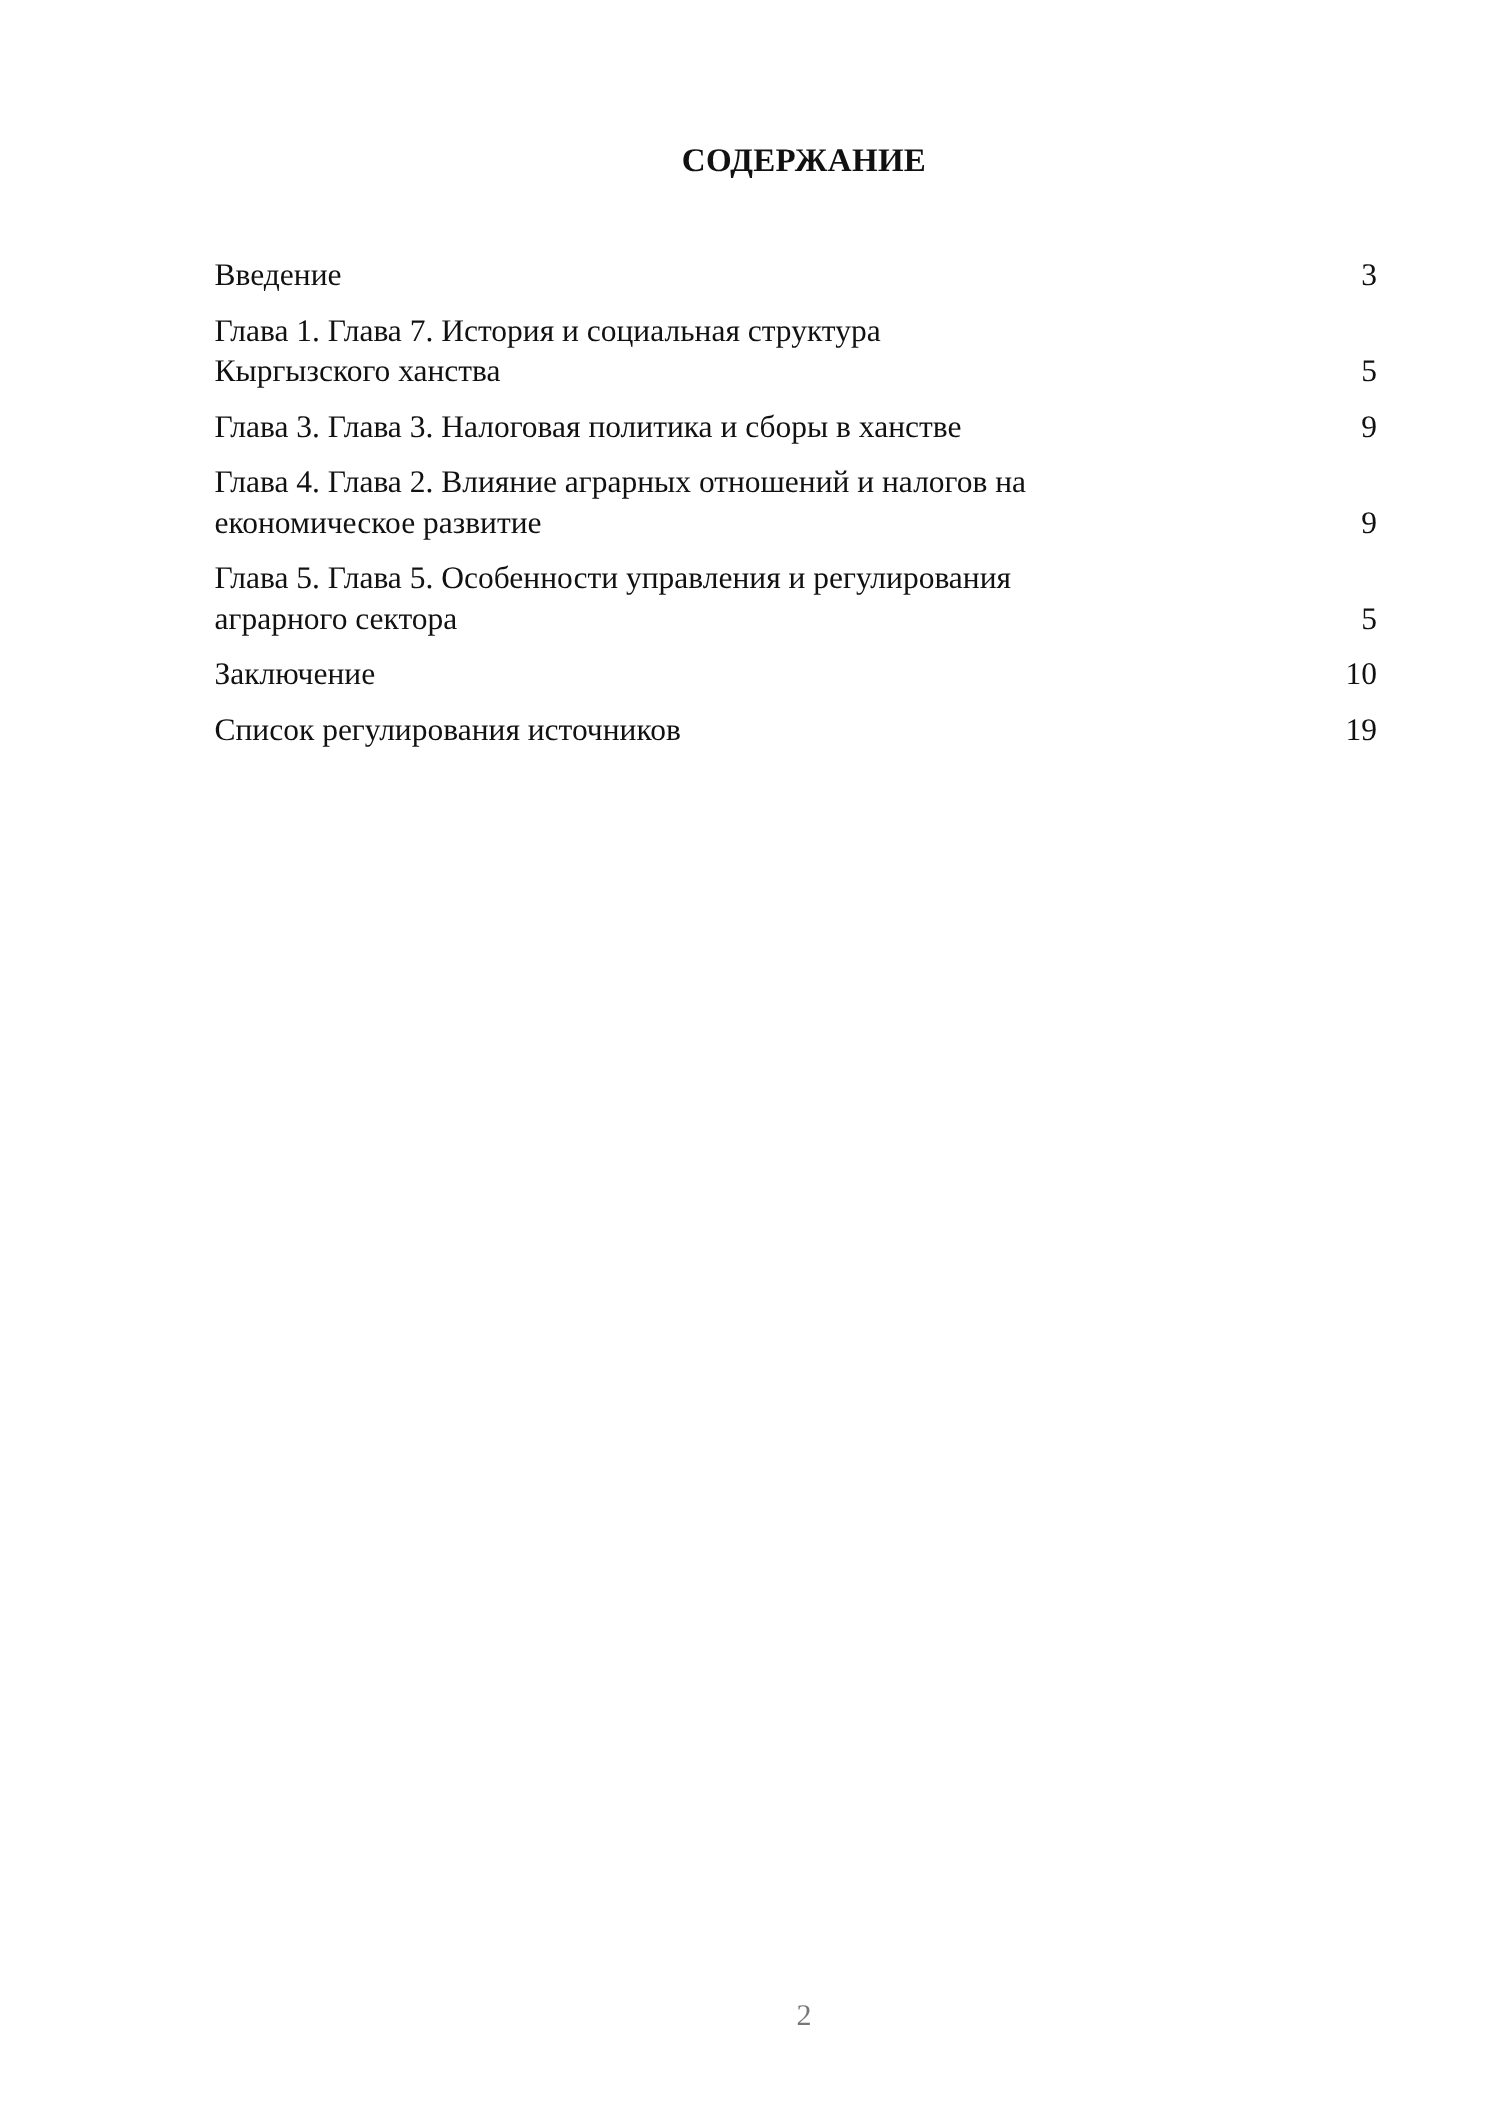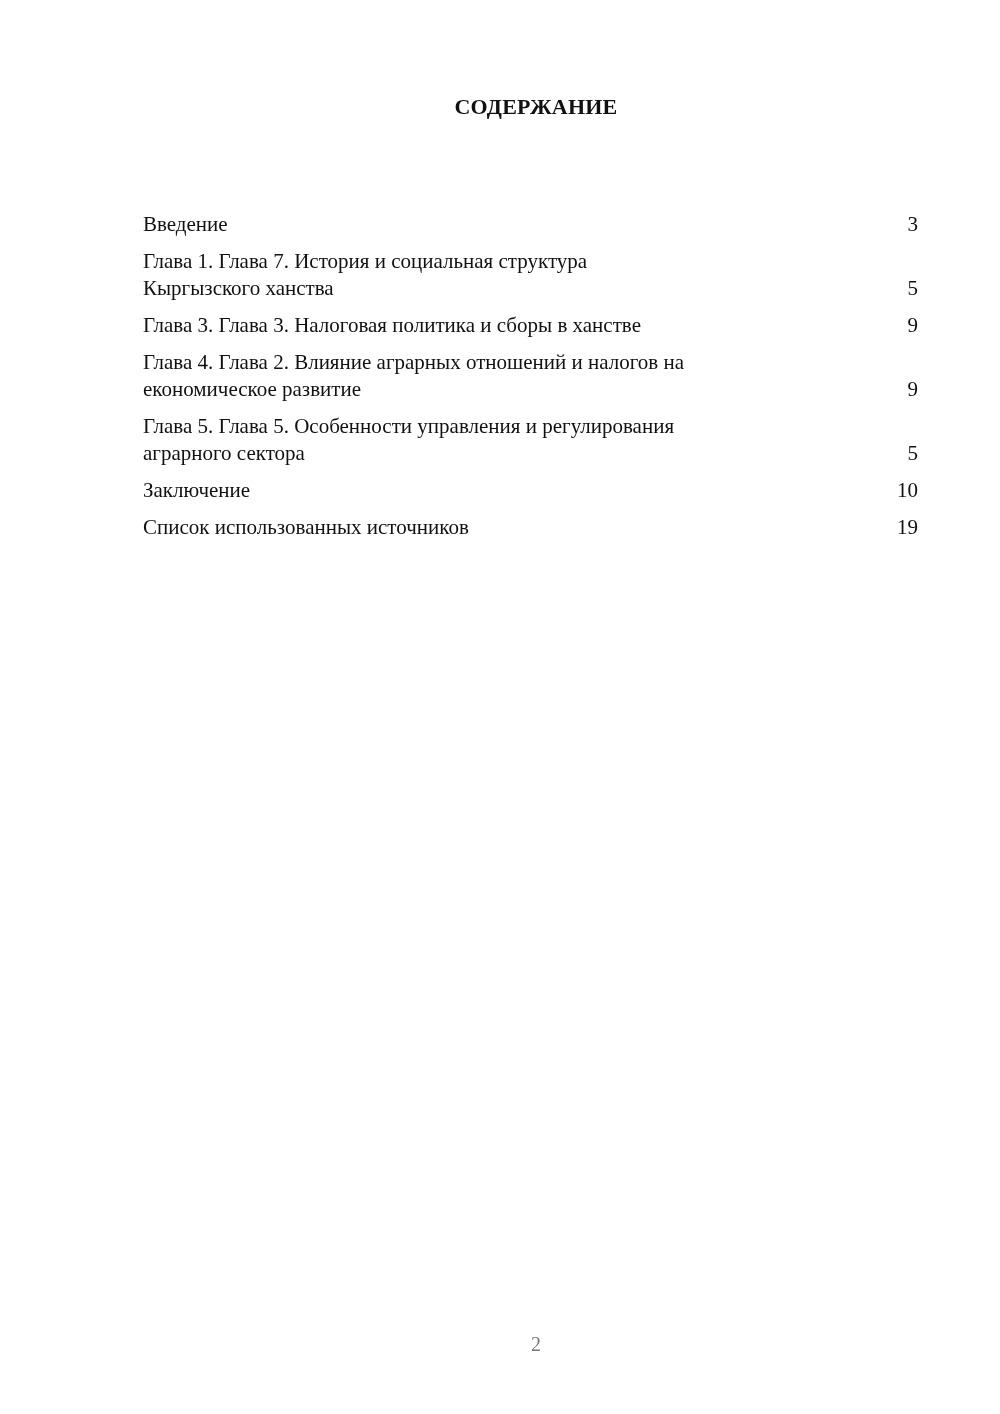--- a/index.html
+++ b/index.html
@@ -23,21 +23,20 @@
       text-align: center;
       font-weight: bold;
       font-size: 22px;
       letter-spacing: 0.2px;
     }
     .toc {
       position: absolute;
       left: 143px;
       top: 170px;
       width: 775px;
-      margin-top: 41px;
     }
     .toc-entry {
       display: flex;
       align-items: flex-end;
       justify-content: space-between;
       font-size: 21px;
       line-height: 27px;
       margin-bottom: 10px;
     }
     .toc-label {
@@ -86,18 +85,18 @@
   <div class="toc-entry">
     <span class="toc-label">Глава 5. Глава 5. Особенности управления и регулирования
 аграрного сектора</span>
     <span class="toc-page">5</span>
   </div>
   <div class="toc-entry">
     <span class="toc-label">Заключение</span>
     <span class="toc-page">10</span>
   </div>
   <div class="toc-entry">
-    <span class="toc-label">Список использованных источников</span>
+    <span class="toc-label">Список регулирования источников</span>
     <span class="toc-page">19</span>
   </div>
 </div>
 
 <div class="page-number">2</div>
 
 </body></html>

